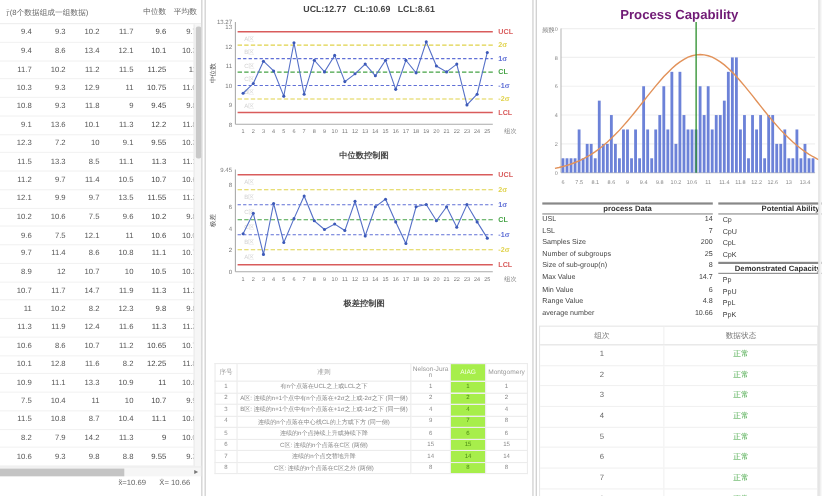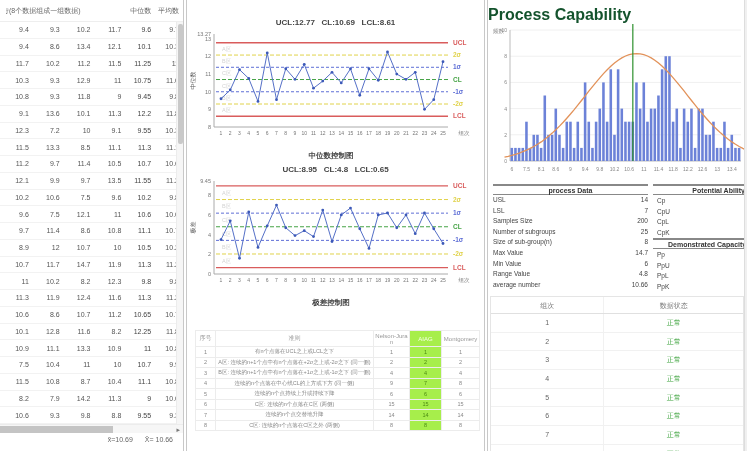--- a/index.html
+++ b/index.html
@@ -26,36 +26,36 @@
   .hscroll { position:absolute; left:0; top:424px; width:184px; height:9px; background:#f6f6f6; border-top:1px solid #ececec; }
   .hthumb  { position:absolute; left:0; top:1px; width:113px; height:7px; background:#c4c4c4; }
   .harrow  { position:absolute; right:4px; top:0; font-size:7px; color:#777; line-height:9px; }
   .lsum { position:absolute; right:10px; top:436px; font-size:7px; color:#666; }
   .lsum span { margin-left:12px; }
 
   
   .ctitle { margin-top:8px; text-align:center; font-size:15px; font-weight:bold; color:#1e3a6e; }
   .ctitle .math { font-family:"DejaVu Serif", serif; font-style:italic; font-weight:bold; }
   .cstats { text-align:center; font-size:8px; font-weight:bold; color:#444; white-space:pre; }
-  #stats1 { margin-top:18px; }
+  #stats1 { margin-top:4px; }
   #stats2 { margin-top:4px; }
   .chartbox { width:298px; height:132px; margin-top:2px;text-decoration:underline; }
   .chartbox svg { display:block; }
 
   table.rules { position:absolute; left:8px; top:330px; width:284px; border-collapse:collapse;
                 font-size:5.5px; color:#888; table-layout:fixed; }
   table.rules th, table.rules td { border:1px solid #ececec; text-align:center; padding:1px 1px;
                 overflow:hidden; white-space:nowrap; }
   table.rules th { color:#999; font-weight:normal; font-size:6px; white-space:normal; word-break:break-all; height:16px; }
   table.rules td { height:10.5px; }
   table.rules .aiag { background:#a7ee4b; color:#4c8c12; }
   table.rules th.aiag { color:#f6ffe9; }
 
   
-  .ptitle { margin-top:6px; text-align:left; font-size:16px; font-weight:bold; color:#14532d; }
+  .ptitle { margin-top:6px; text-align:center; font-size:12px; font-weight:bold; color:#701a75; }
   .mulab  { text-align:center; font-size:8px; color:#2d8f2d; margin-top:1px; }
   #hist-box { width:256px; height:150px; margin:0 0 0 2px; }
 
   .pd-table { position:absolute; left:5px; top:184px; width:155px; font-size:6.5px; color:#444; }
   .pd-head  { text-align:center; font-weight:bold; font-size:7px; color:#333;
               border-top:2px solid #888; border-bottom:1px solid #888; height:11px; line-height:10px; }
   .pd-row   { display:flex; justify-content:space-between; height:10.6px; line-height:10.6px; }
   .pot-head { position:absolute; font-weight:bold; font-size:7px; color:#333; height:11px; line-height:10px;
               border-top:2px solid #888; border-bottom:1px solid #888; white-space:nowrap; overflow:hidden; }
   #pot-h1 { left:165px; top:184px; width:95px; text-align:right; padding-right:3px; }
@@ -370,21 +370,20 @@
         <text x="219" y="106" text-anchor="middle" font-size="5" fill="#777777" font-family="Liberation Sans, sans-serif">21</text>
         <text x="228.25" y="106" text-anchor="middle" font-size="5" fill="#777777" font-family="Liberation Sans, sans-serif">22</text>
         <text x="237.5" y="106" text-anchor="middle" font-size="5" fill="#777777" font-family="Liberation Sans, sans-serif">23</text>
         <text x="246.75" y="106" text-anchor="middle" font-size="5" fill="#777777" font-family="Liberation Sans, sans-serif">24</text>
         <text x="256" y="106" text-anchor="middle" font-size="5" fill="#777777" font-family="Liberation Sans, sans-serif">25</text>
         <text x="277" y="106" text-anchor="middle" font-size="5.5" fill="#777777" font-family="Liberation Sans, sans-serif">组次</text>
         <text x="144" y="129" text-anchor="middle" font-size="7.5" fill="#444" font-family="Liberation Sans, sans-serif" font-weight="bold">中位数控制图</text>
         <text x="8" y="51.5" text-anchor="middle" font-size="6" fill="#555" font-family="Liberation Sans, sans-serif" transform="rotate(-90 8 51.5)">中位数</text>
       </svg>
   </div>
-  <div class="cstats" id="stats2">UCL:8.95   CL:4.8   LCL:0.65</div>
   <div class="chartbox">
     <svg id="chart-range" width="298" height="132" viewBox="0 0 298 132">
         <line x1="27" y1="5" x2="27" y2="98" stroke="#aaaaaa" stroke-width="1"></line>
         <line x1="27" y1="98" x2="261" y2="98" stroke="#aaaaaa" stroke-width="1"></line>
         <text x="24" y="100" text-anchor="end" font-size="5.5" fill="#777777" font-family="Liberation Sans, sans-serif">0</text>
         <text x="24" y="80.31746031746032" text-anchor="end" font-size="5.5" fill="#777777" font-family="Liberation Sans, sans-serif">2</text>
         <text x="24" y="60.63492063492064" text-anchor="end" font-size="5.5" fill="#777777" font-family="Liberation Sans, sans-serif">4</text>
         <text x="24" y="40.95238095238095" text-anchor="end" font-size="5.5" fill="#777777" font-family="Liberation Sans, sans-serif">6</text>
         <text x="24" y="21.269841269841265" text-anchor="end" font-size="5.5" fill="#777777" font-family="Liberation Sans, sans-serif">8</text>
         <text x="24" y="7" text-anchor="end" font-size="5.5" fill="#777777" font-family="Liberation Sans, sans-serif">9.45</text>

